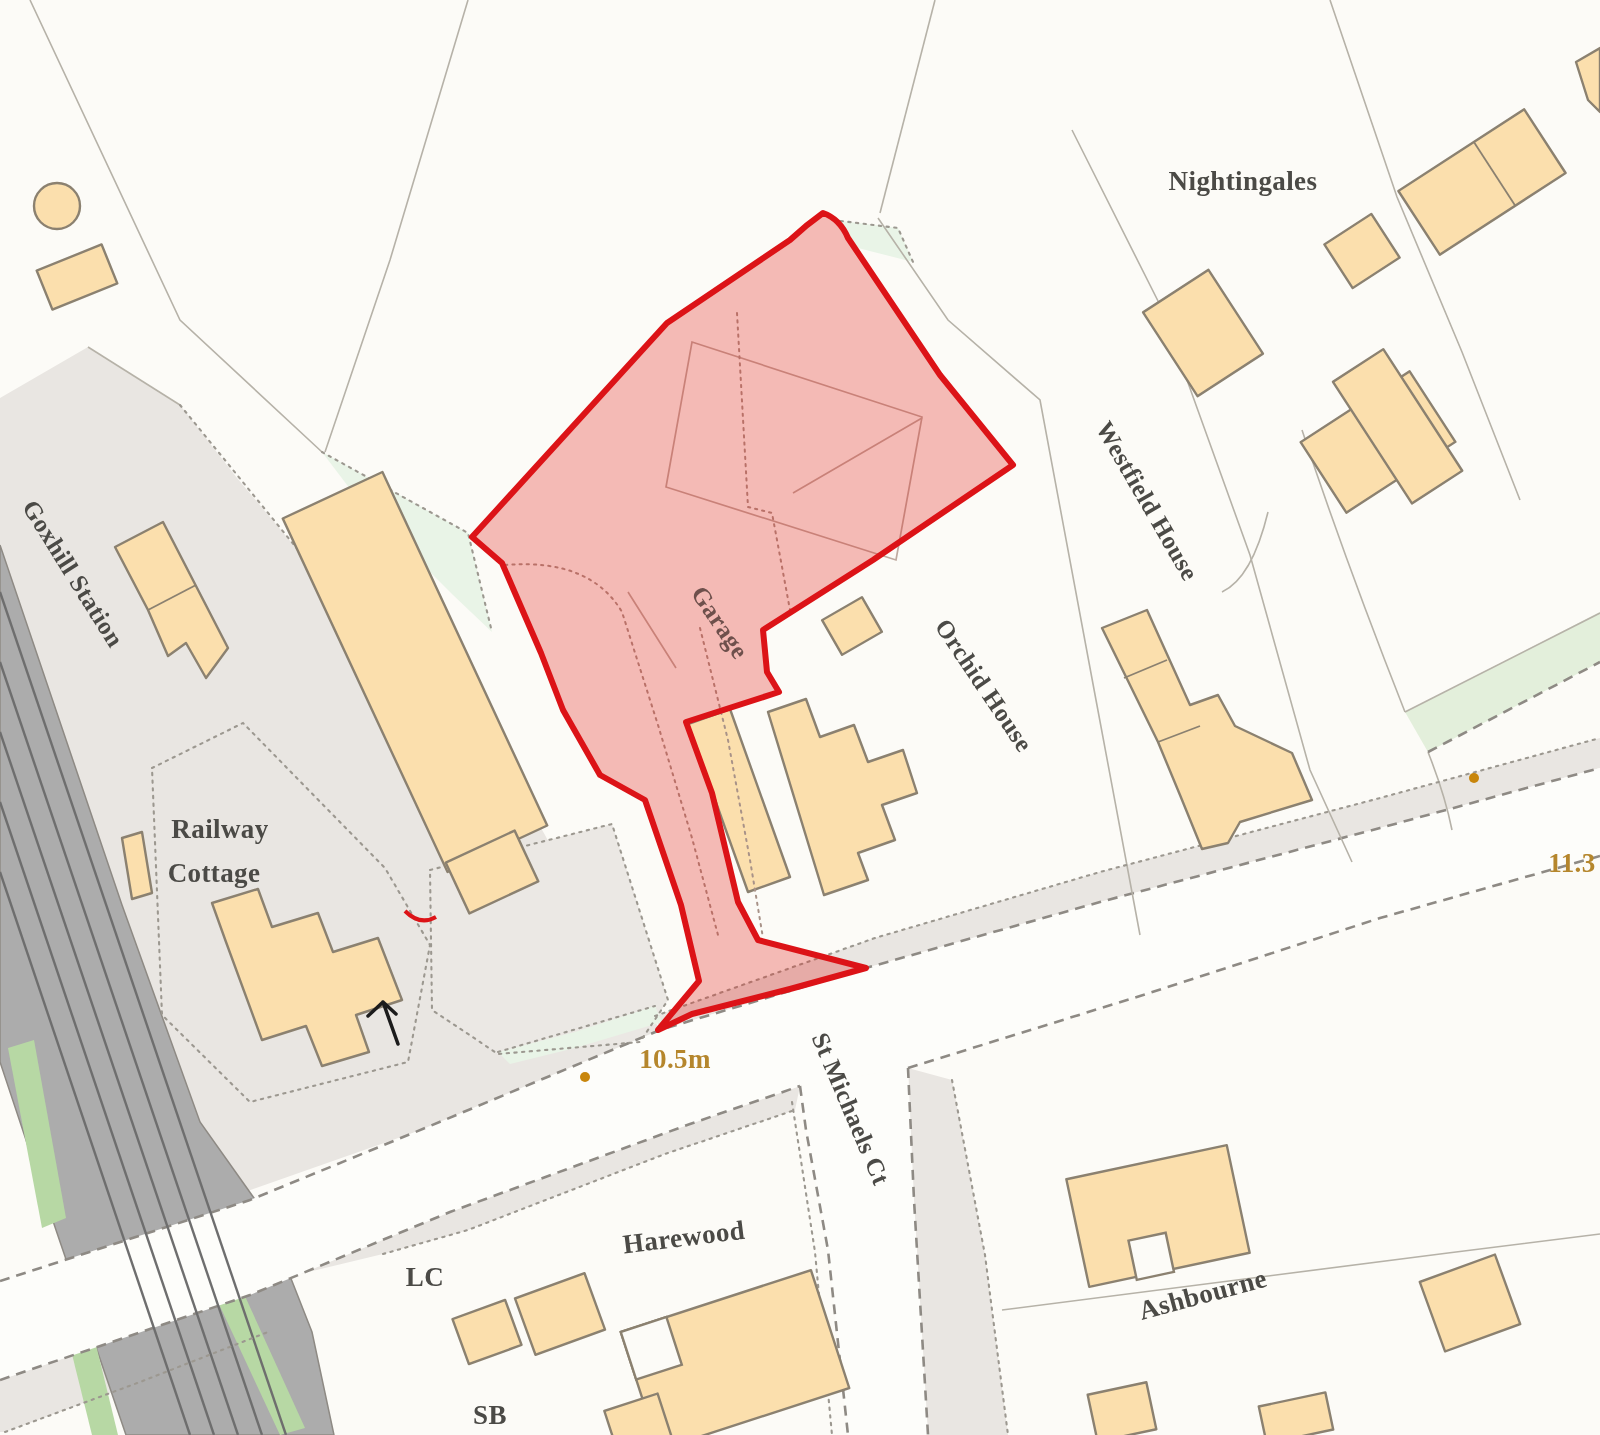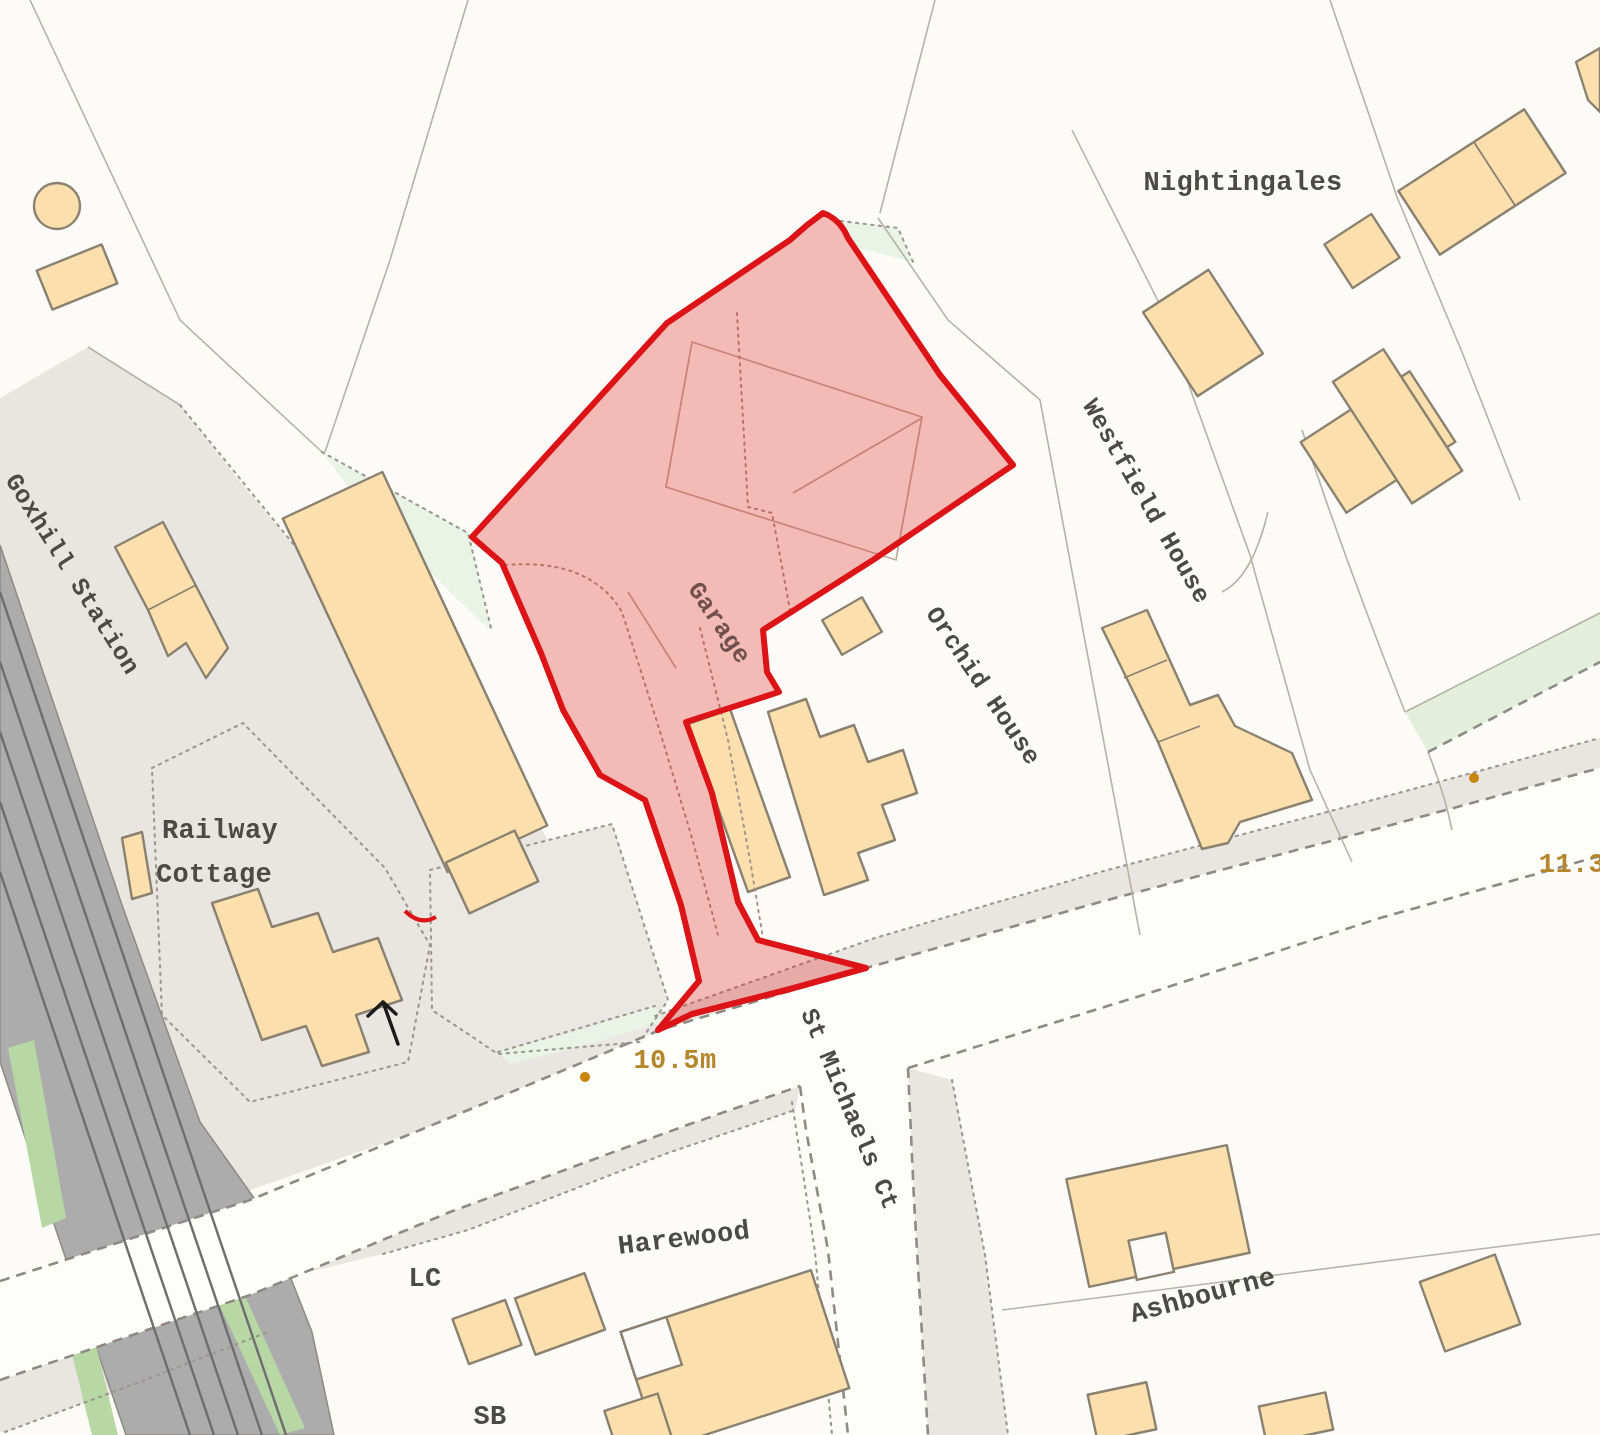--- a/index.html
+++ b/index.html
@@ -1,16 +1,16 @@
 <!DOCTYPE html>
 <html><head>
 <meta charset="utf-8">
 <style>
   html,body{margin:0;padding:0;background:#fcfbf7;overflow:hidden;}
-  .map-wrap{position:relative;width:1600px;height:1435px;background:#fcfbf7;font-family:Liberation Mono, monospace;}
+  .map-wrap{position:relative;width:1600px;height:1435px;background:#fcfbf7;font-family:Liberation Serif, serif;}
   svg{display:block;width:1600px;height:1435px;}
   .bldg{fill:#fbdfad;stroke:#8b8170;stroke-width:2.4;stroke-linejoin:round;}
   .bldg-div{stroke:#8b8170;stroke-width:1.8;fill:none;}
   .gray{fill:#e9e6e2;stroke:none;}
   .gray2{fill:#ebe8e4;stroke:none;}
   .mint{fill:#e9f4e7;stroke:none;}
   .greenband{fill:#e3efdb;stroke:none;}
   .greenstrip{fill:#b7d8a4;stroke:none;}
   .parcel{stroke:#b6b2a8;stroke-width:1.6;fill:none;}
   .dotted{stroke:#9c9890;stroke-width:2.1;fill:none;stroke-dasharray:2.3 5.4;stroke-linecap:round;}

